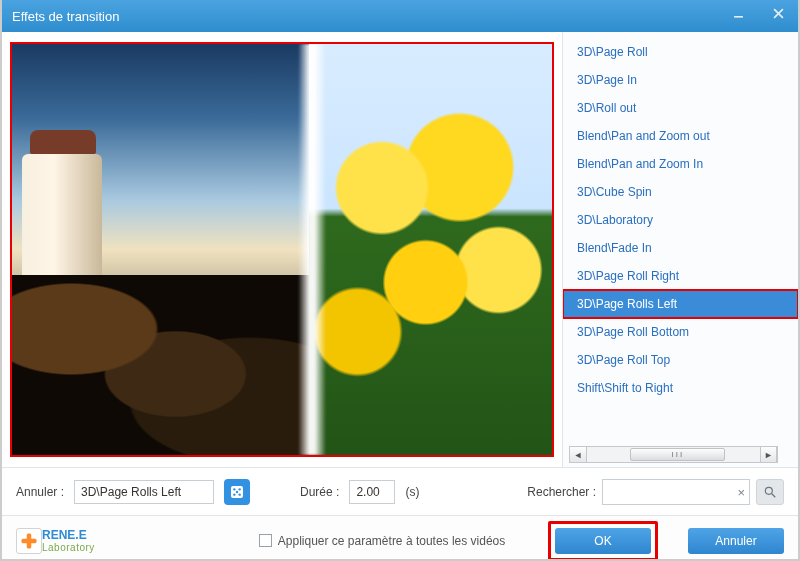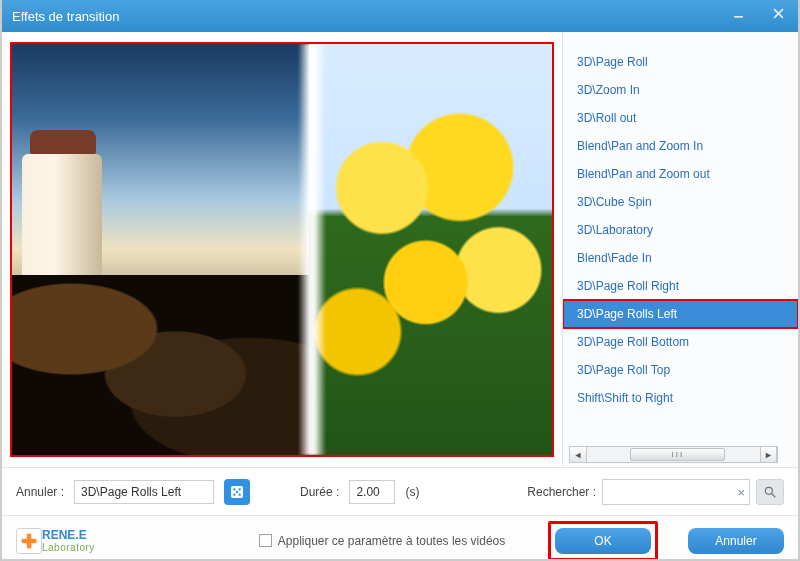--- a/index.html
+++ b/index.html
@@ -109,21 +109,21 @@
     width: 28px;
     background: linear-gradient(90deg, rgba(255,255,255,0) 0%, rgba(255,255,255,.95) 40%, rgba(255,255,255,.95) 60%, rgba(255,255,255,0) 100%);
     filter: blur(1px);
   }
 
   
   .list-pane {
     flex: 1;
     border-left: 1px solid #dfe5ea;
     background: #fbfcfd;
-    padding: 16px 0 0 0;
+    padding: 6px 0 0 0;
     position: relative;
   }
   .fx-list {
     list-style: none;
     overflow-y: hidden;
     height: 400px;
   }
   .fx-item {
     padding: 7px 10px 7px 14px;
     color: #2a6fbf;
@@ -251,21 +251,21 @@
   .chk {
     width: 13px; height: 13px;
     border: 1px solid #9aa2a8;
     background: #fff;
   }
 
   .dlg-btn {
     min-width: 96px;
     height: 26px;
     border: none;
-    border-radius: 8px;
+    border-radius: 3px;
     background: linear-gradient(#4ea4e6, #2f86cf);
     color: #fff;
     font-size: 12px;
     cursor: pointer;
   }
   .ok-wrap {
     border: 3px solid #e80000;
     padding: 4px;
     border-radius: 2px;
     display: inline-flex;
@@ -299,24 +299,24 @@
           <div class="rocks"></div>
         </div>
       <div class="right-img"></div>
       <div class="light-beam"></div>
     </div>
   </div>
 
   <div class="list-pane">
     <ul class="fx-list" id="fx-list">
         <li class="fx-item">3D\Page Roll</li>
-        <li class="fx-item">3D\Zoom In</li>
+        <li class="fx-item">3D\Page In</li>
         <li class="fx-item">3D\Roll out</li>
+        <li class="fx-item">Blend\Pan and Zoom out</li>
         <li class="fx-item">Blend\Pan and Zoom In</li>
-        <li class="fx-item">Blend\Pan and Zoom out</li>
         <li class="fx-item">3D\Cube Spin</li>
         <li class="fx-item">3D\Laboratory</li>
         <li class="fx-item">Blend\Fade In</li>
         <li class="fx-item">3D\Page Roll Right</li>
         <li class="fx-item selected">3D\Page Rolls Left</li>
         <li class="fx-item">3D\Page Roll Bottom</li>
         <li class="fx-item">3D\Page Roll Top</li>
         <li class="fx-item">Shift\Shift to Right</li>
       </ul>
     <div class="hscroll">

